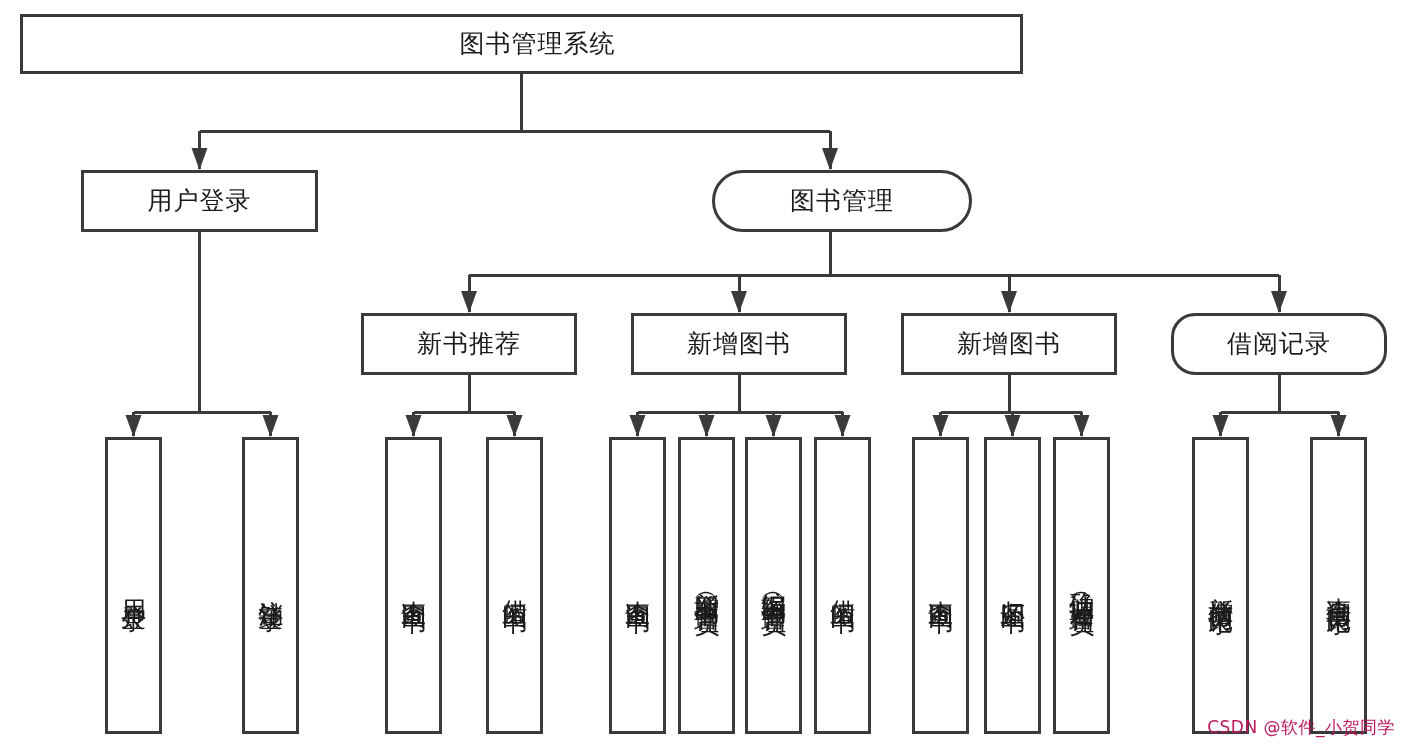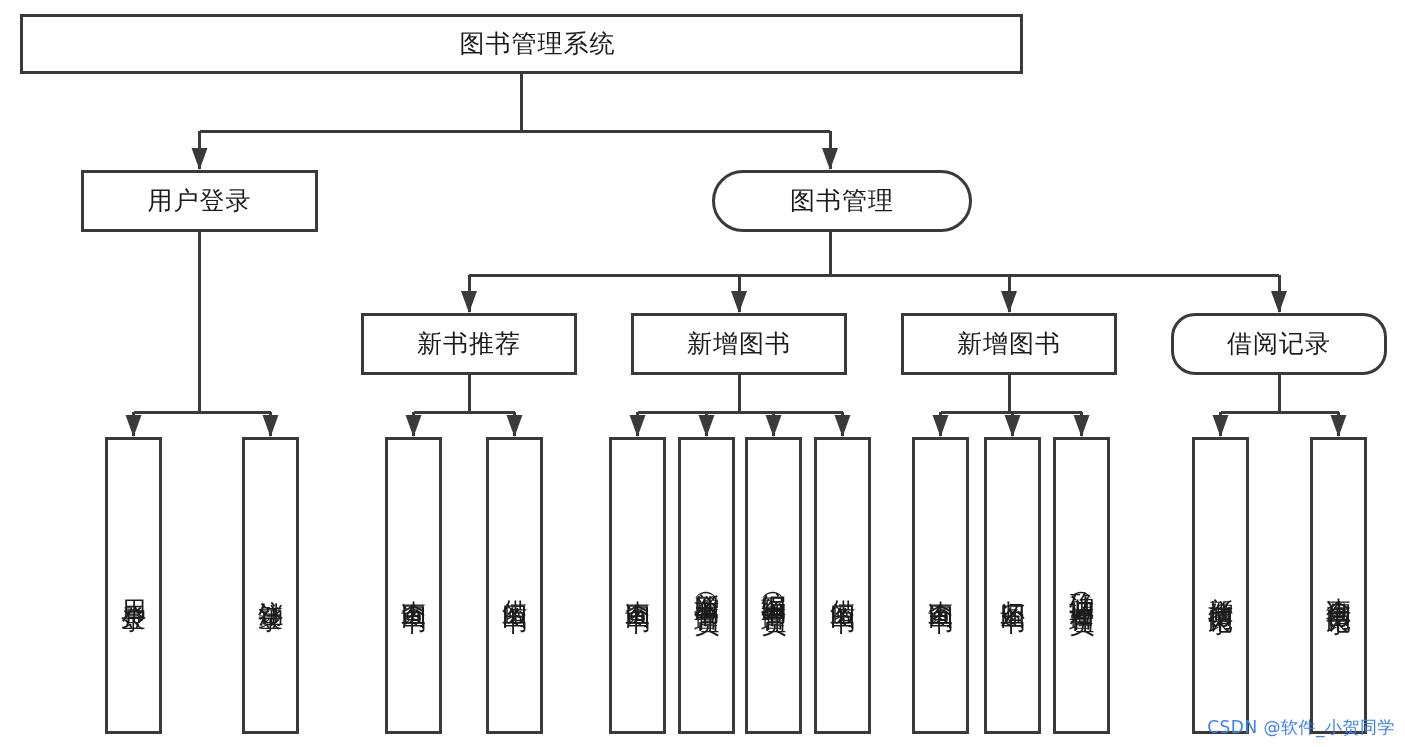--- a/index.html
+++ b/index.html
@@ -52,21 +52,21 @@
     letter-spacing: 3px;
     line-height: 1.1;
     white-space: nowrap;
     max-height: 100%;
   }
   #watermark {
     position: absolute;
     right: 10px;
     bottom: 8px;
     font-size: 17px;
-    color: #3b82f6;
+    color: #be185d;
     white-space: nowrap;
     letter-spacing: 0.5px;
   }
 </style>
 </head>
 <body>
 
 <div id="canvas">
 
   <svg id="edges" viewBox="0 0 1405 747" xmlns="http://www.w3.org/2000/svg">

